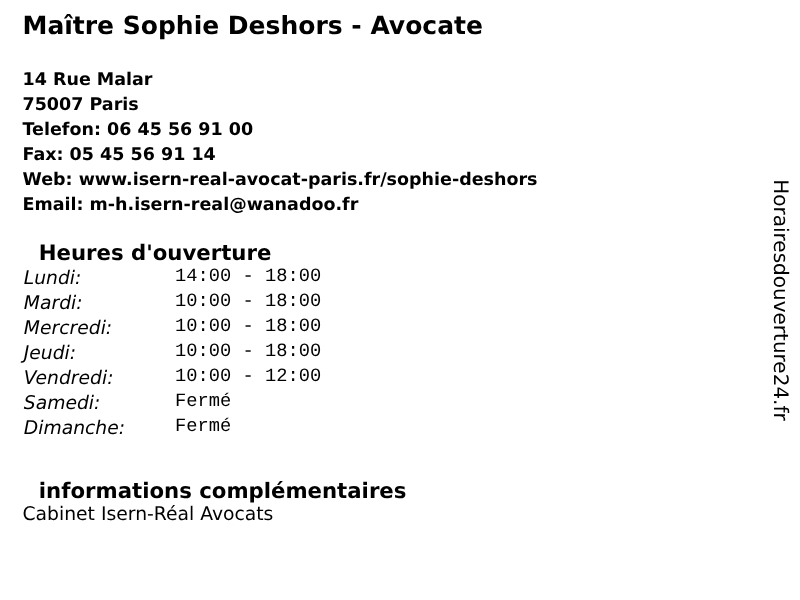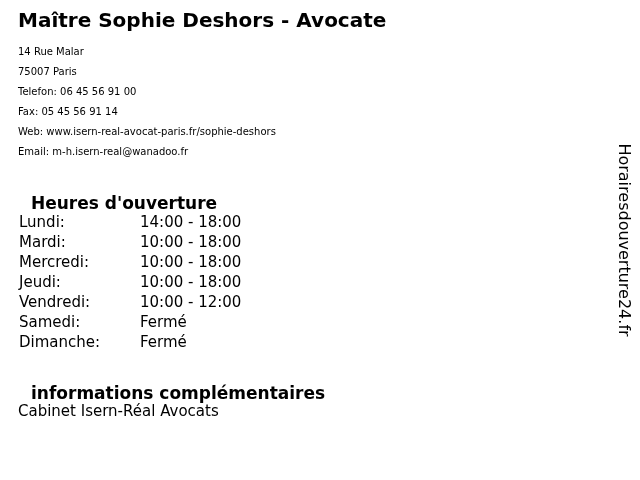--- a/index.html
+++ b/index.html
@@ -21,24 +21,25 @@
     left: 18px;
     top: 8px;
     font-size: 20px;
     font-weight: bold;
     margin: 0;
     white-space: nowrap;
   }
   .contact-block {
     position: absolute;
     left: 18px;
-    top: 42px;
-    font-size: 10px;
+    top: 54px;
+    font-size: 14px;
     line-height: 20px;
     white-space: nowrap;
+    font-weight: bold;
   }
   .section-heading {
     position: absolute;
     left: 19px;
     font-size: 17px;
     font-weight: bold;
     margin: 12px;
     white-space: nowrap;
   }
   .hours-heading { top: 181px; }
@@ -48,23 +49,25 @@
     top: 212px;
     font-size: 15px;
     line-height: 20px;
   }
   .hours-row {
     display: flex;
   }
   .hours-day {
     width: 121px;
     white-space: nowrap;
+    font-style: italic;
   }
   .hours-time {
     white-space: nowrap;
+    font-family: Liberation Mono, monospace;
   }
   .info-heading { top: 371px; }
   .info-text {
     position: absolute;
     left: 18px;
     top: 401px;
     font-size: 15px;
     line-height: 20px;
     white-space: nowrap;
   }

